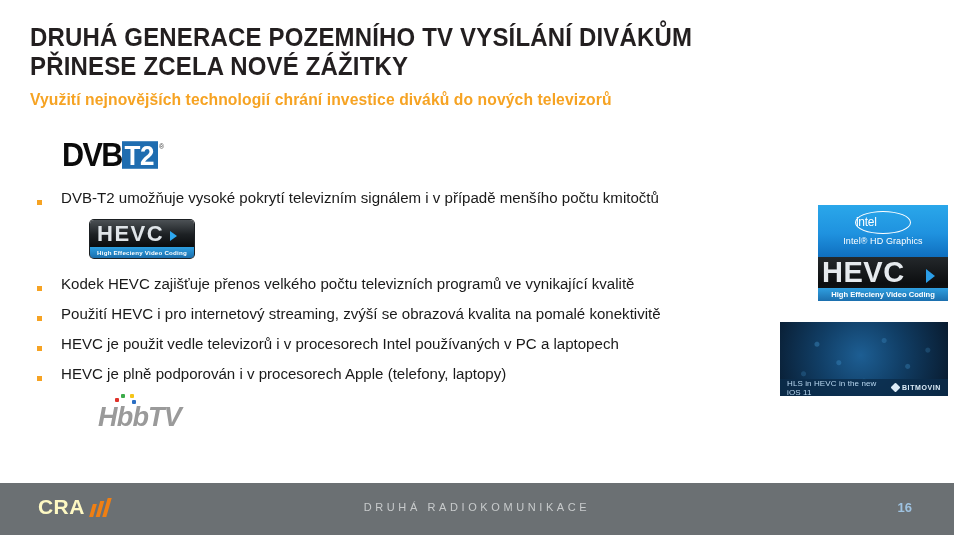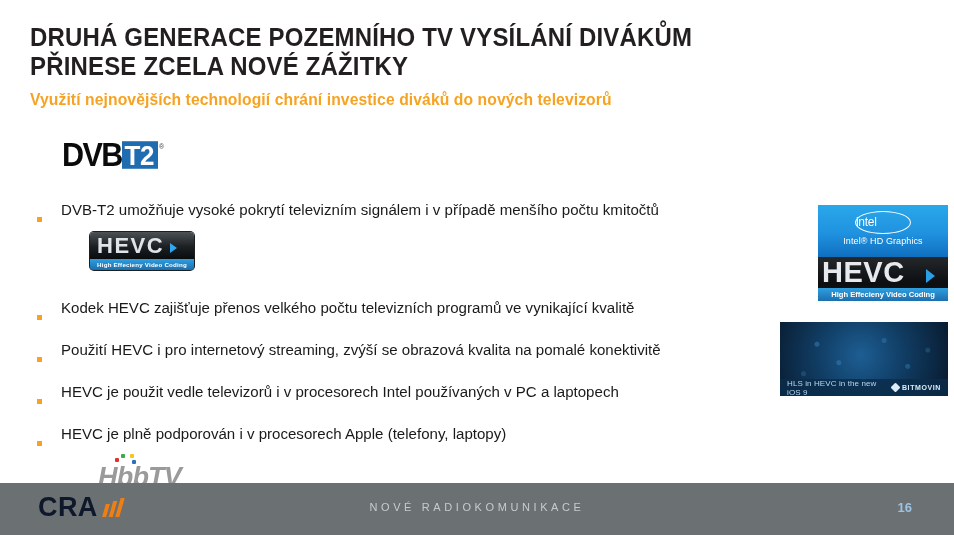--- a/index.html
+++ b/index.html
@@ -49,22 +49,22 @@
 
   
   .body-area {
     position: absolute;
     left: 30px;
     top: 130px;
     width: 900px;
   }
   .bullet-row {
     display: flex;
-    align-items: flex-end;
-    margin: 16px 0 2px 0;
+    align-items: center;
+    margin: 4px 0 2px 0;
     height: 26px;
   }
   .bullet-marker {
     width: 5px;
     height: 5px;
     background: #F6A323;
     margin: 10px 19px 0 7px;
     flex: 0 0 auto;
   }
   .bullet-text {
@@ -355,23 +355,23 @@
     background: #6b7073;
   }
   .cra-logo {
     position: absolute;
     left: 38px;
     top: 13px;
     display: flex;
     align-items: center;
   }
   .cra-text {
-    color: #0f172a;
-    font-family: "Liberation Sans", sans-serif;
-    font-size: 27px;
+    color: #fef9c3;
+    font-family: "Liberation Sans", sans-serif;
+    font-size: 21px;
     font-weight: bold;
     letter-spacing: 0.4px;
     line-height: 22px;
   }
   .cra-bars {
     display: flex;
     margin-left: 3px;
     margin-top: 1px;
   }
   .cra-bars i {
@@ -477,32 +477,32 @@
     <div class="intel-hevc">HEVC</div>
     <div class="intel-play"></div>
     <div class="intel-hevcbar">High Effecieny Video Coding</div>
   </div>
 </div>
 
 <div class="apple-card">
   <div class="globe"></div>
   <div class="apple-glyph"></div>
   <div class="apple-strip">
-    <span class="apple-strip-text">HLS in HEVC in the new iOS 9</span>
+    <span class="apple-strip-text">HLS in HEVC in the new iOS 11</span>
     <span class="bitmovin">
       <span class="mark"></span>
       <span>BITMOVIN</span>
     </span>
   </div>
 </div>
 
 <div class="footer">
   <div class="cra-logo">
     <span class="cra-text">CRA</span>
     <span class="cra-bars">
       <i></i>
       <i></i>
       <i></i>
     </span>
   </div>
-  <div class="footer-center">NOVÉ RADIOKOMUNIKACE</div>
+  <div class="footer-center">DRUHÁ RADIOKOMUNIKACE</div>
   <div class="page-number">16</div>
 </div>
 
 </body></html>

